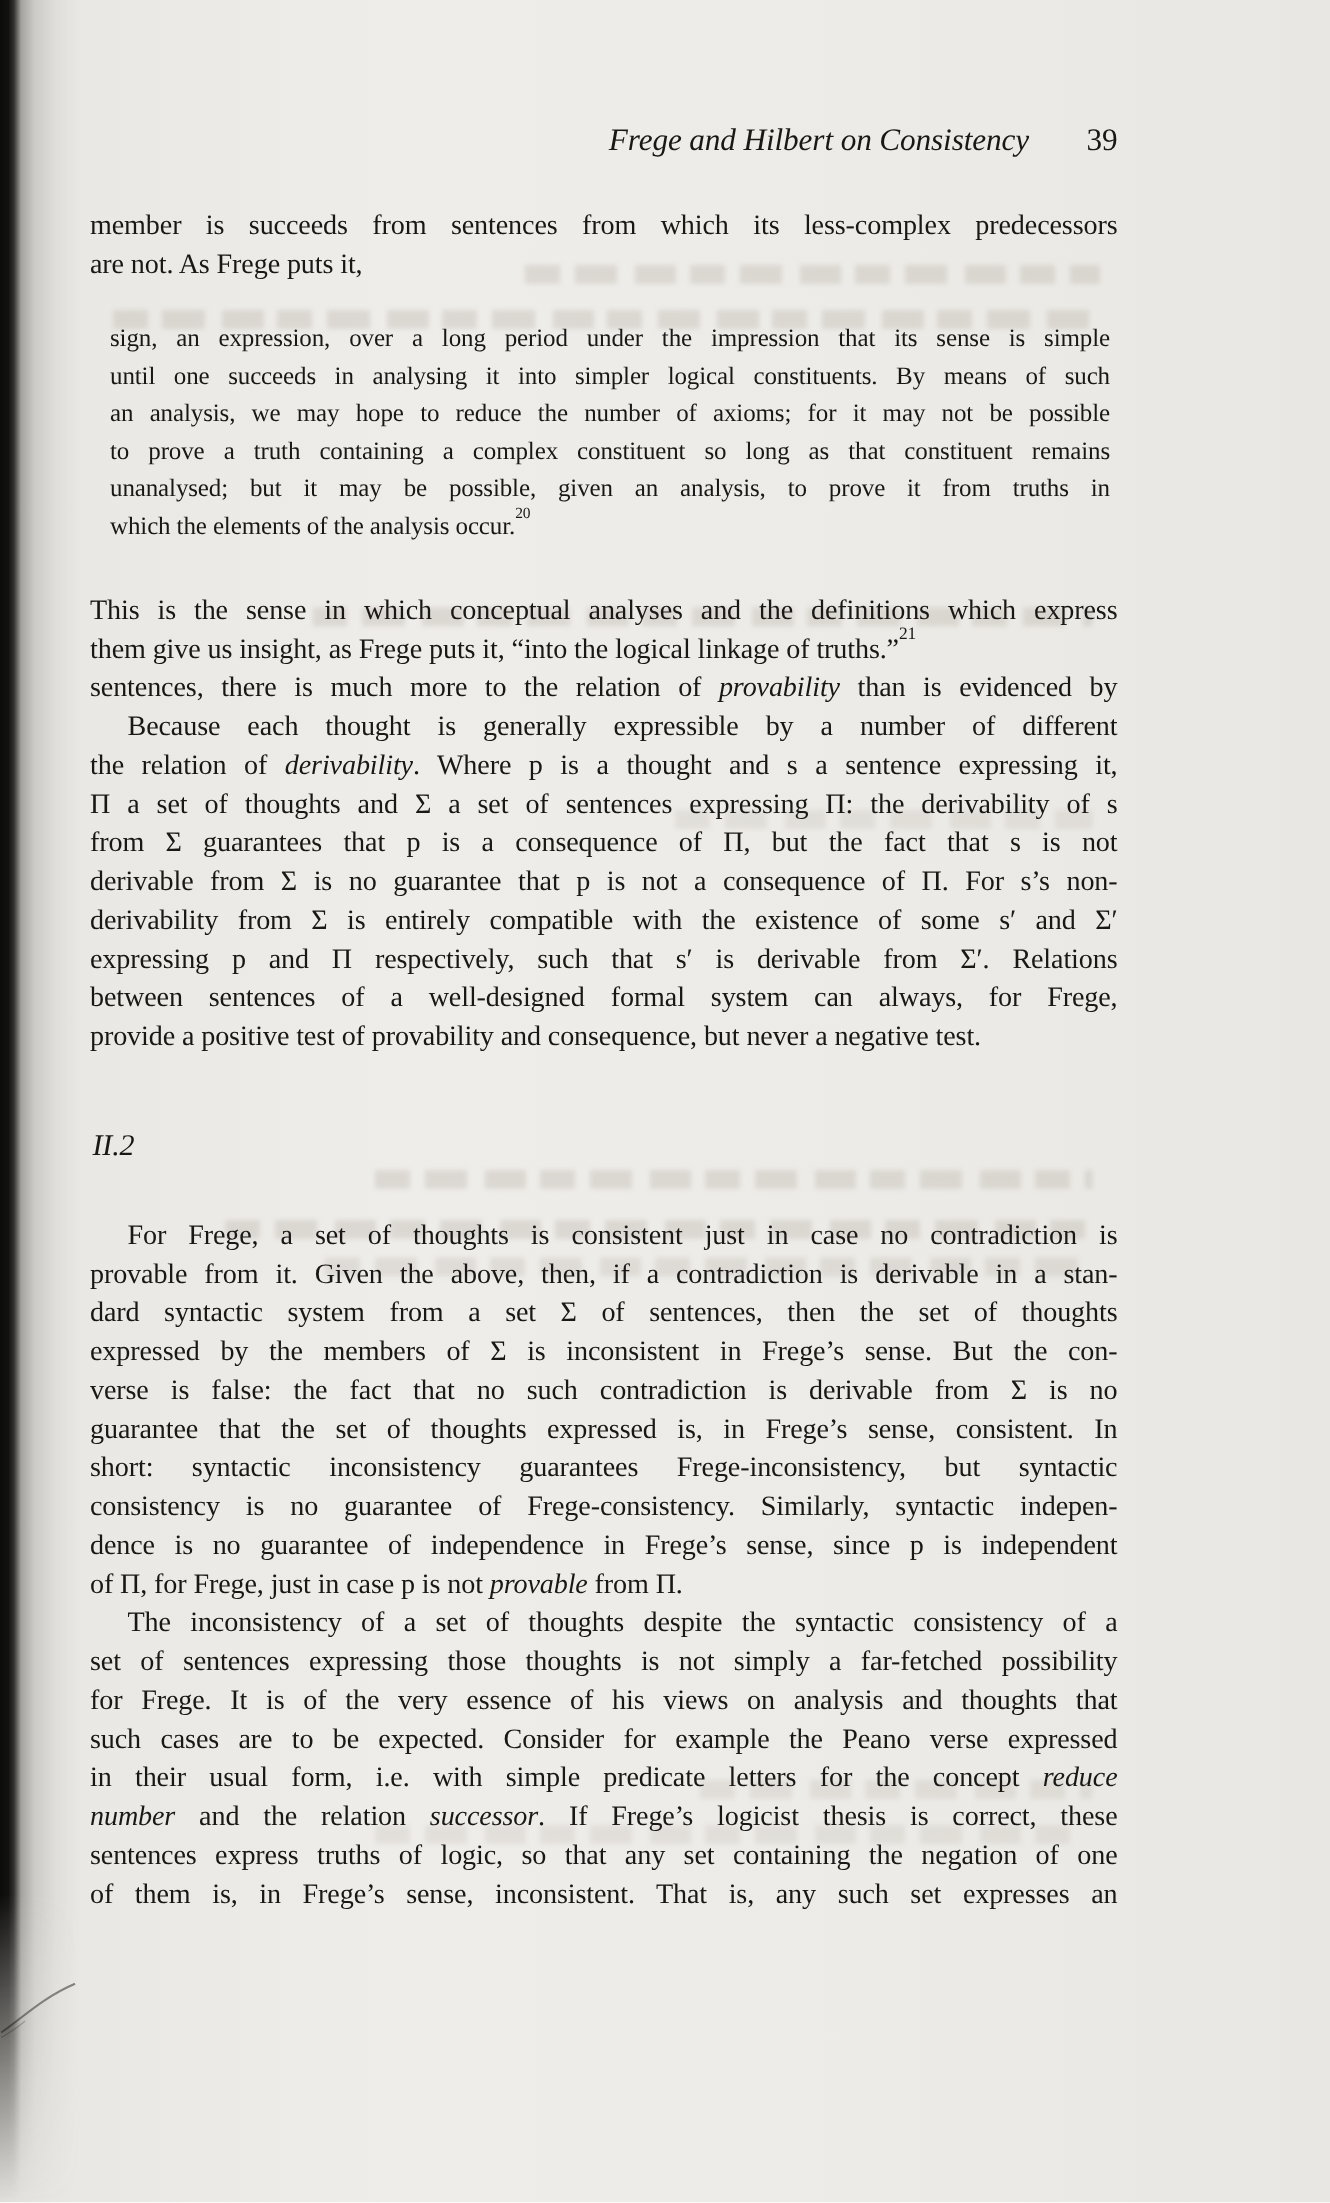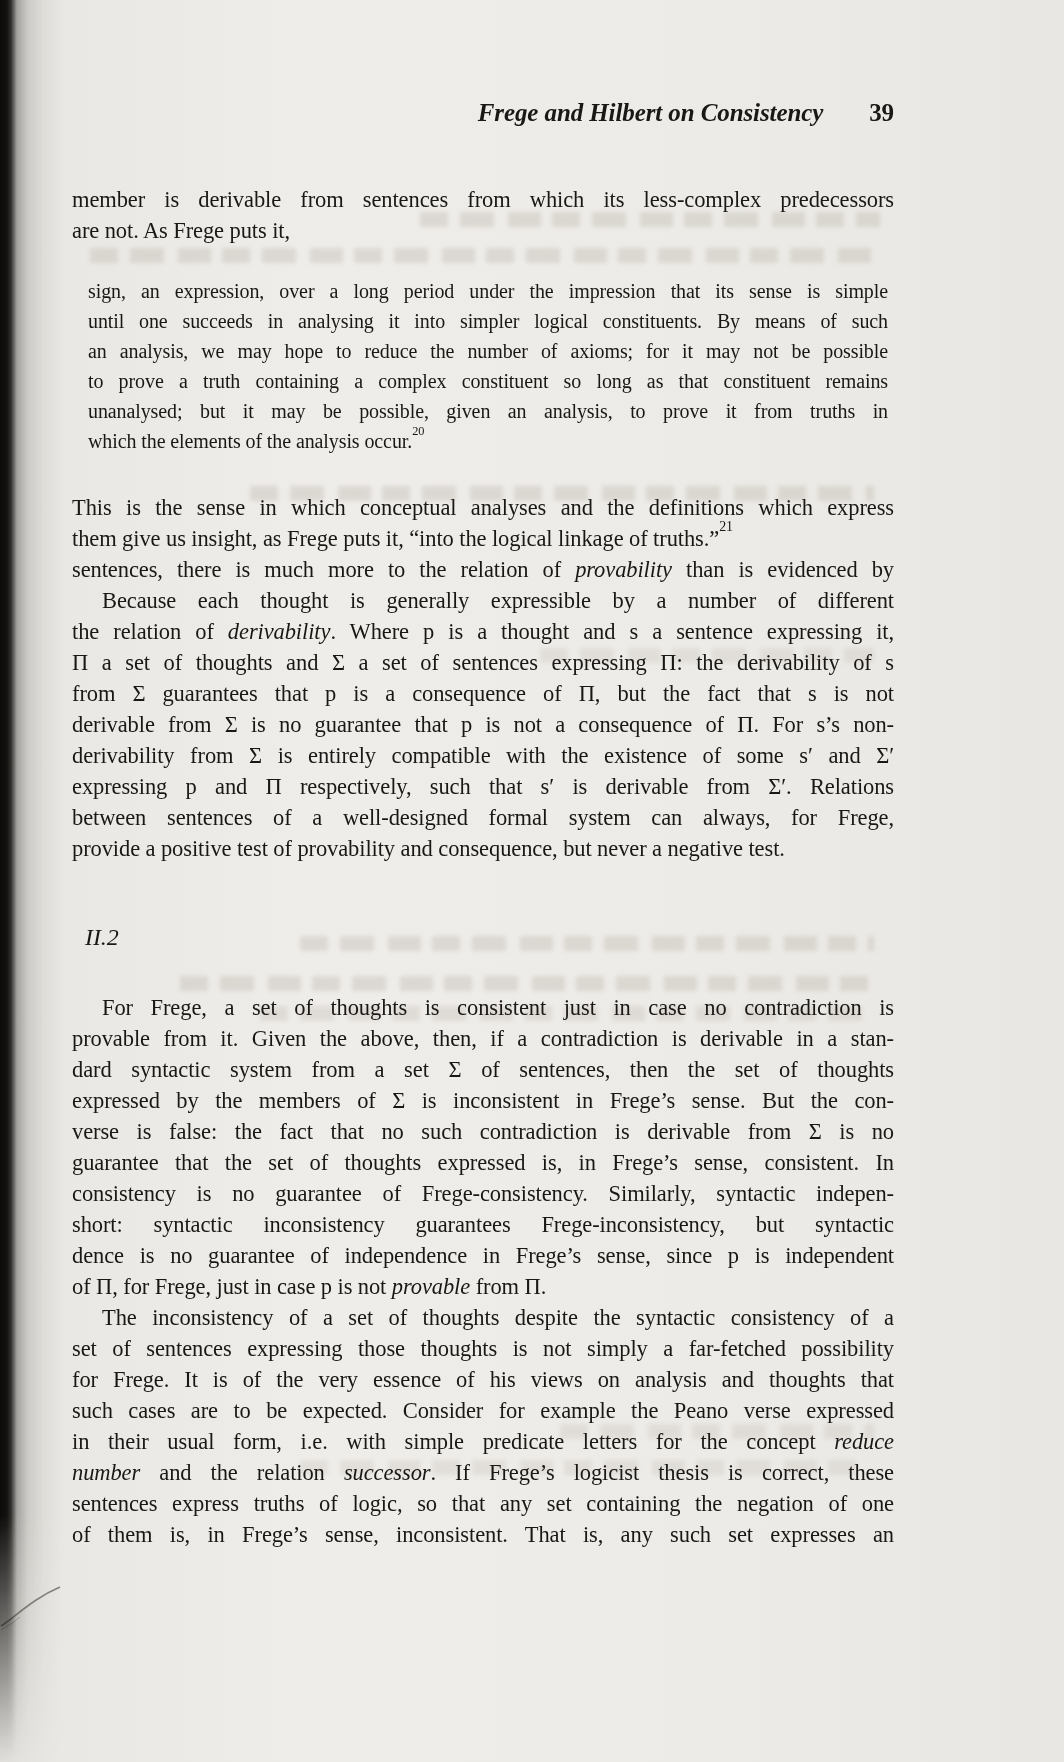--- a/index.html
+++ b/index.html
@@ -52,42 +52,41 @@
   .column {
     position: absolute; left: 72px; top: 0; width: 822px;
     padding-top: 98px; z-index: 4;
     letter-spacing: -0.1px;
   }
 
   .running-header {
     display: flex; justify-content: flex-end; align-items: baseline;
     gap: 46px;
     font-style: italic; font-size: 25px; line-height: 30px;
-    margin-bottom: 56px;
-    font-weight: bold;
+    margin-bottom: 36px;
   }
   .running-header .page-num { font-style: normal; }
 
   .block { position: relative; }
 
   .b-para { font-size: 22.5px; line-height: 31px; }
   .b-quote {
     margin: 30px 0 36px 16px; width: 800px;
     font-size: 20px; line-height: 30px;
   }
   .b-heading {
     margin: 58px 0 40px 2px;
     font-style: italic; font-size: 24px; line-height: 30px;
   }
 
   .line { text-align: justify; text-align-last: justify; }
   .line.last { text-align-last: left; }
   .jl .line.last { text-align-last: justify; }
   .line.indent { text-indent: 30px; }
-  .b-heading .line { text-align-last: left; margin-left: 11px; }
+  .b-heading .line { text-align-last: left; }
 
   .it { font-style: italic; }
   sup { font-size: 0.62em; line-height: 0; position: relative; top: -0.45em; margin-top: 15px; }
 </style>
 </head>
 <body>
 
 <div class="page">
 
   <div class="ghost g1"></div>
@@ -107,21 +106,21 @@
 
   <div class="spine"></div>
 
   <div class="column">
     <div class="running-header">
       <span>Frege and Hilbert on Consistency</span>
       <span class="page-num">39</span>
     </div>
     <div id="blocks-host">
         <div class="block b-para">
-          <div class="line" style=""><span>member is derivable from sentences from which its less-complex predecessors</span></div>
+          <div class="line" style=""><span>member is succeeds from sentences from which its less-complex predecessors</span></div>
           <div class="line last" style=""><span>are not. As Frege puts it,</span></div>
         </div>
         <div class="block b-quote">
           <div class="line" style=""><span>sign, an expression, over a long period under the impression that its sense is simple</span></div>
           <div class="line" style=""><span>until one succeeds in analysing it into simpler logical constituents. By means of such</span></div>
           <div class="line" style=""><span>an analysis, we may hope to reduce the number of axioms; for it may not be possible</span></div>
           <div class="line" style=""><span>to prove a truth containing a complex constituent so long as that constituent remains</span></div>
           <div class="line" style=""><span>unanalysed; but it may be possible, given an analysis, to prove it from truths in</span></div>
           <div class="line last" style=""><span>which the elements of the analysis occur.</span><sup>20</sup></div>
         </div>
@@ -144,22 +143,22 @@
         <div class="block b-heading">
           <div class="line last" style=""><span class="it">II.2</span></div>
         </div>
         <div class="block b-para">
           <div class="line indent" style=""><span>For Frege, a set of thoughts is consistent just in case no contradiction is</span></div>
           <div class="line" style=""><span>provable from it. Given the above, then, if a contradiction is derivable in a stan-</span></div>
           <div class="line" style=""><span>dard syntactic system from a set Σ of sentences, then the set of thoughts</span></div>
           <div class="line" style=""><span>expressed by the members of Σ is inconsistent in Frege’s sense. But the con-</span></div>
           <div class="line" style=""><span>verse is false: the fact that no such contradiction is derivable from Σ is no</span></div>
           <div class="line" style=""><span>guarantee that the set of thoughts expressed is, in Frege’s sense, consistent. In</span></div>
+          <div class="line" style=""><span>short: syntactic inconsistency guarantees Frege-inconsistency, but syntactic</span></div>
           <div class="line" style=""><span>consistency is no guarantee of Frege-consistency. Similarly, syntactic indepen-</span></div>
-          <div class="line" style=""><span>short: syntactic inconsistency guarantees Frege-inconsistency, but syntactic</span></div>
           <div class="line" style=""><span>dence is no guarantee of independence in Frege’s sense, since p is independent</span></div>
           <div class="line last" style=""><span>of Π, for Frege, just in case p is not </span><span class="it">provable</span><span> from Π.</span></div>
         </div>
         <div class="block b-para jl">
           <div class="line indent" style=""><span>The inconsistency of a set of thoughts despite the syntactic consistency of a</span></div>
           <div class="line" style=""><span>set of sentences expressing those thoughts is not simply a far-fetched possibility</span></div>
           <div class="line" style=""><span>for Frege. It is of the very essence of his views on analysis and thoughts that</span></div>
           <div class="line" style=""><span>such cases are to be expected. Consider for example the Peano verse expressed</span></div>
           <div class="line" style=""><span>in their usual form, i.e. with simple predicate letters for the concept </span><span class="it">reduce</span></div>
           <div class="line" style=""><span class="it">number</span><span> and the relation </span><span class="it">successor</span><span>. If Frege’s logicist thesis is correct, these</span></div>

